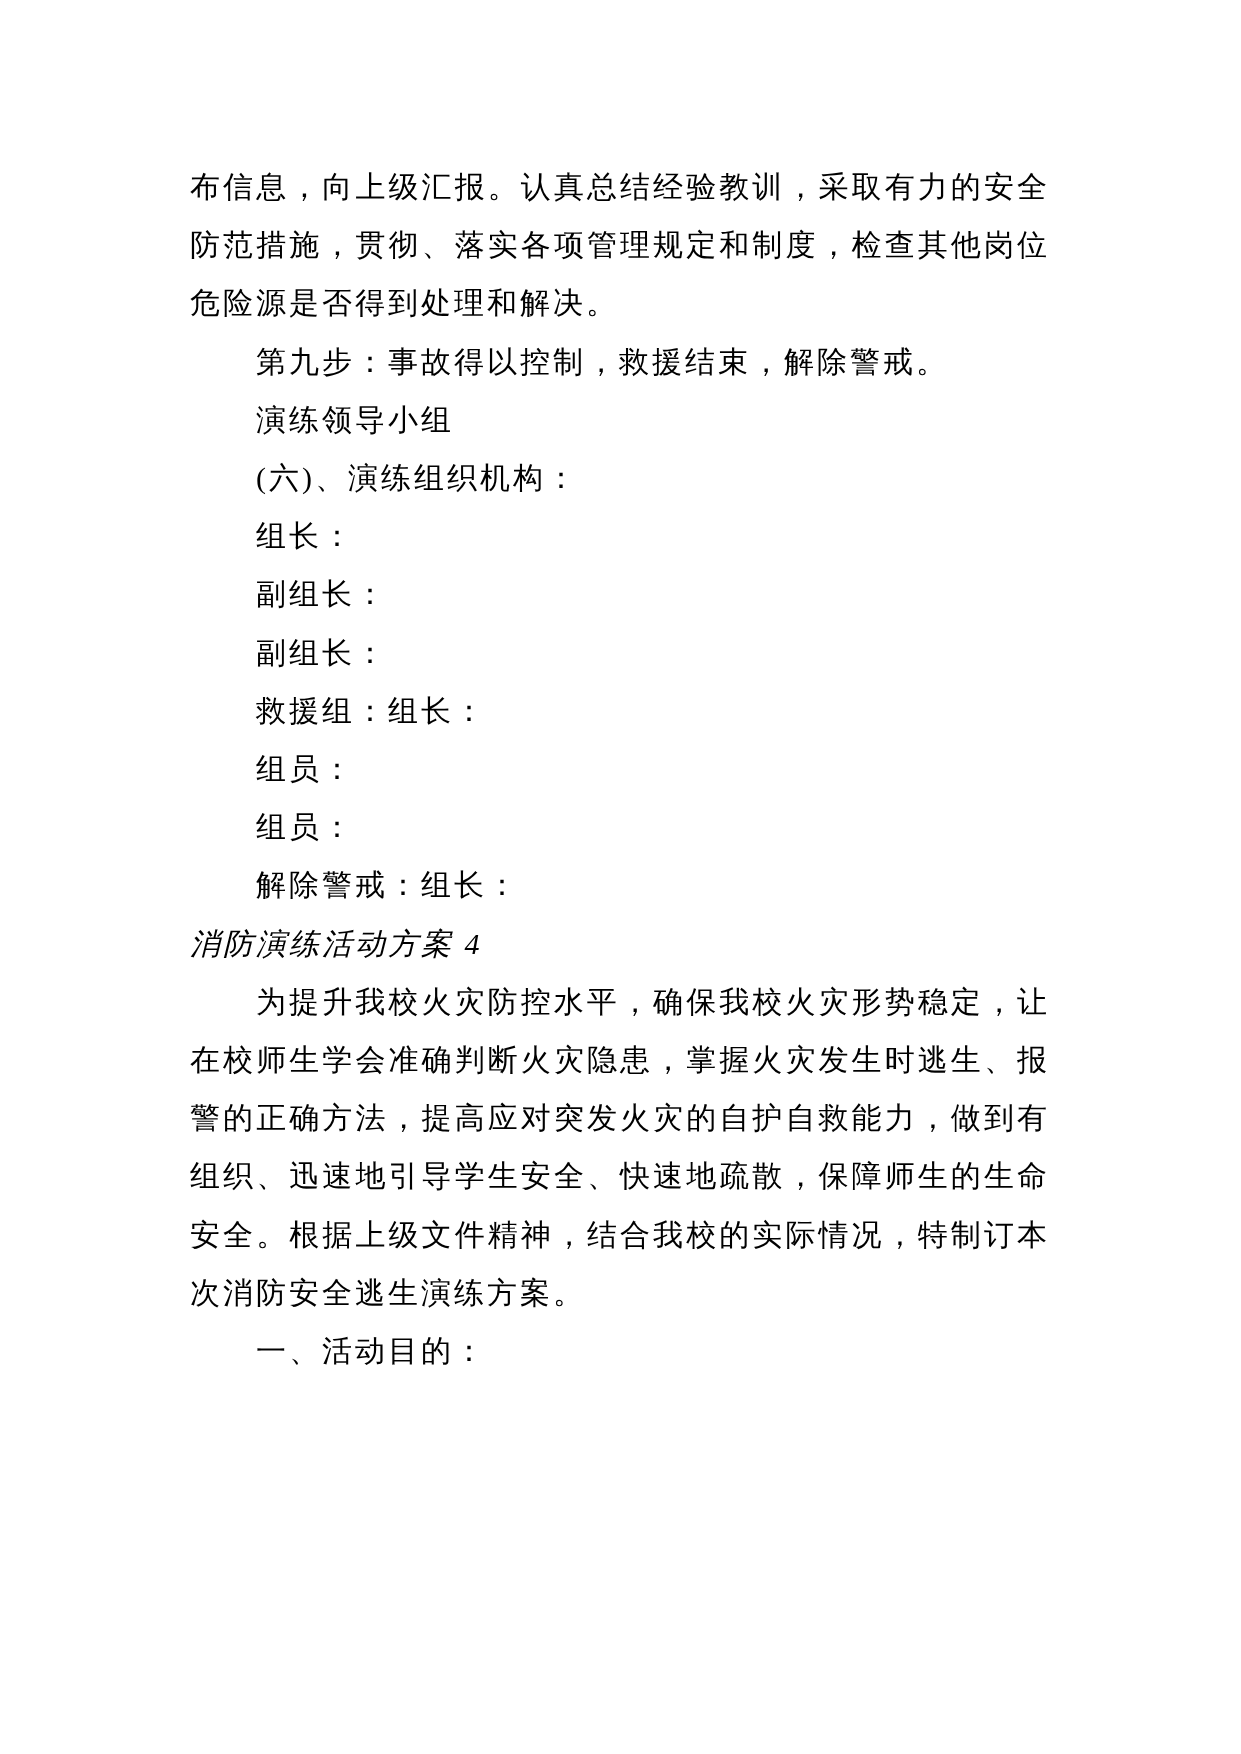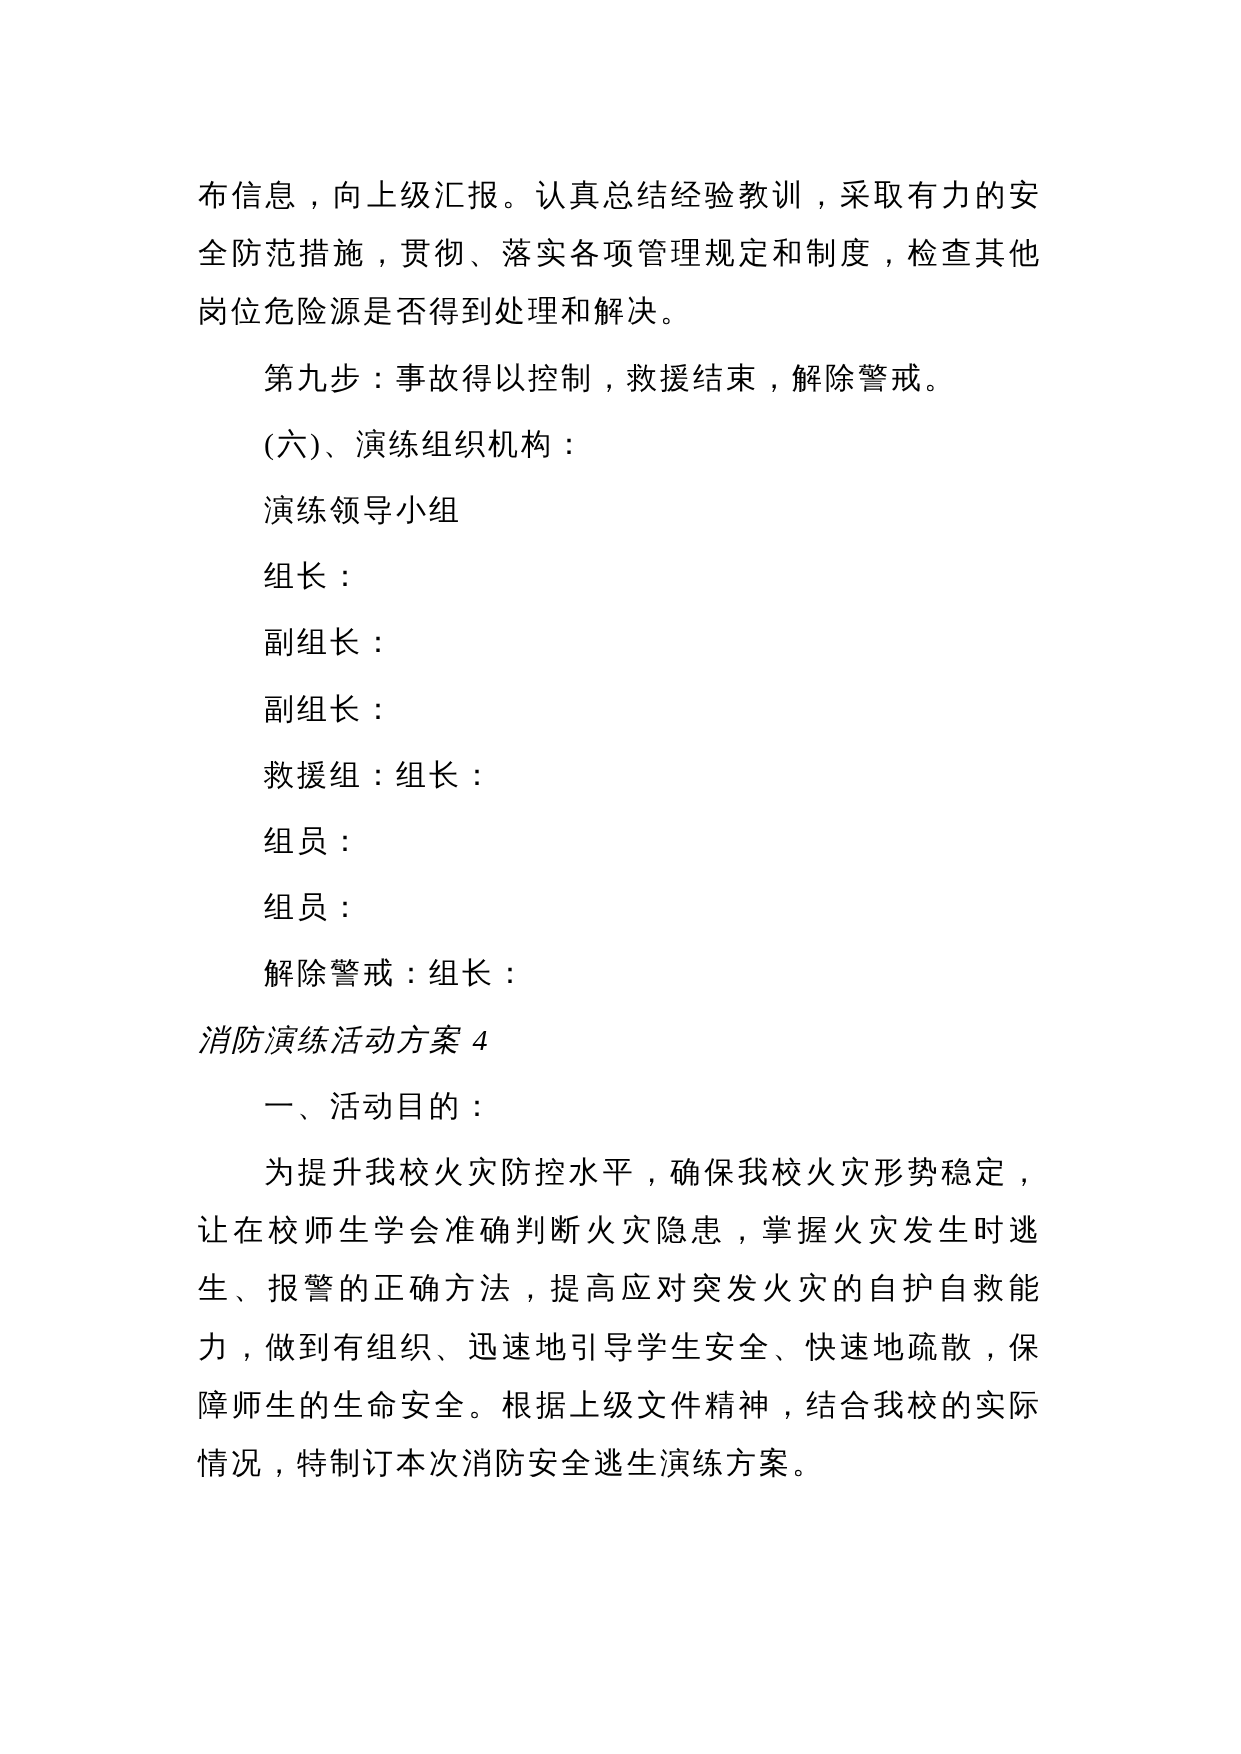--- a/index.html
+++ b/index.html
@@ -21,45 +21,45 @@
     width: 860px;
     font-family: "Liberation Serif", "DejaVu Serif", serif;
     font-size: 30px;
     line-height: 58.2px;
     letter-spacing: 3px;
     color: #000000;
     text-align: justify;
     text-justify: inter-character;
   }
   .para {
-    margin: 8px;
+    margin: 0;
     padding: 0;
     font-weight: 400;
   }
   .para.indent {
     text-indent: 66px;
   }
   .para.heading {
     text-indent: 0;
     font-style: italic;
   }
 </style>
 </head>
 <body>
 
 <div class="page" style="background: rgb(255, 255, 255);">
   <div class="doc" style="color: rgb(0, 0, 0);">
       <p class="para">布信息，向上级汇报。认真总结经验教训，采取有力的安全防范措施，贯彻、落实各项管理规定和制度，检查其他岗位危险源是否得到处理和解决。</p>
       <p class="para indent">第九步：事故得以控制，救援结束，解除警戒。</p>
+      <p class="para indent">演练领导小组</p>
       <p class="para indent">(六)、演练组织机构：</p>
-      <p class="para indent">演练领导小组</p>
       <p class="para indent">组长：</p>
       <p class="para indent">副组长：</p>
       <p class="para indent">副组长：</p>
       <p class="para indent">救援组：组长：</p>
       <p class="para indent">组员：</p>
       <p class="para indent">组员：</p>
       <p class="para indent">解除警戒：组长：</p>
       <p class="para heading">消防演练活动方案 4</p>
+      <p class="para indent">为提升我校火灾防控水平，确保我校火灾形势稳定，让在校师生学会准确判断火灾隐患，掌握火灾发生时逃生、报警的正确方法，提高应对突发火灾的自护自救能力，做到有组织、迅速地引导学生安全、快速地疏散，保障师生的生命安全。根据上级文件精神，结合我校的实际情况，特制订本次消防安全逃生演练方案。</p>
       <p class="para indent">一、活动目的：</p>
-      <p class="para indent">为提升我校火灾防控水平，确保我校火灾形势稳定，让在校师生学会准确判断火灾隐患，掌握火灾发生时逃生、报警的正确方法，提高应对突发火灾的自护自救能力，做到有组织、迅速地引导学生安全、快速地疏散，保障师生的生命安全。根据上级文件精神，结合我校的实际情况，特制订本次消防安全逃生演练方案。</p>
     </div>
 </div>
 
 </body></html>

